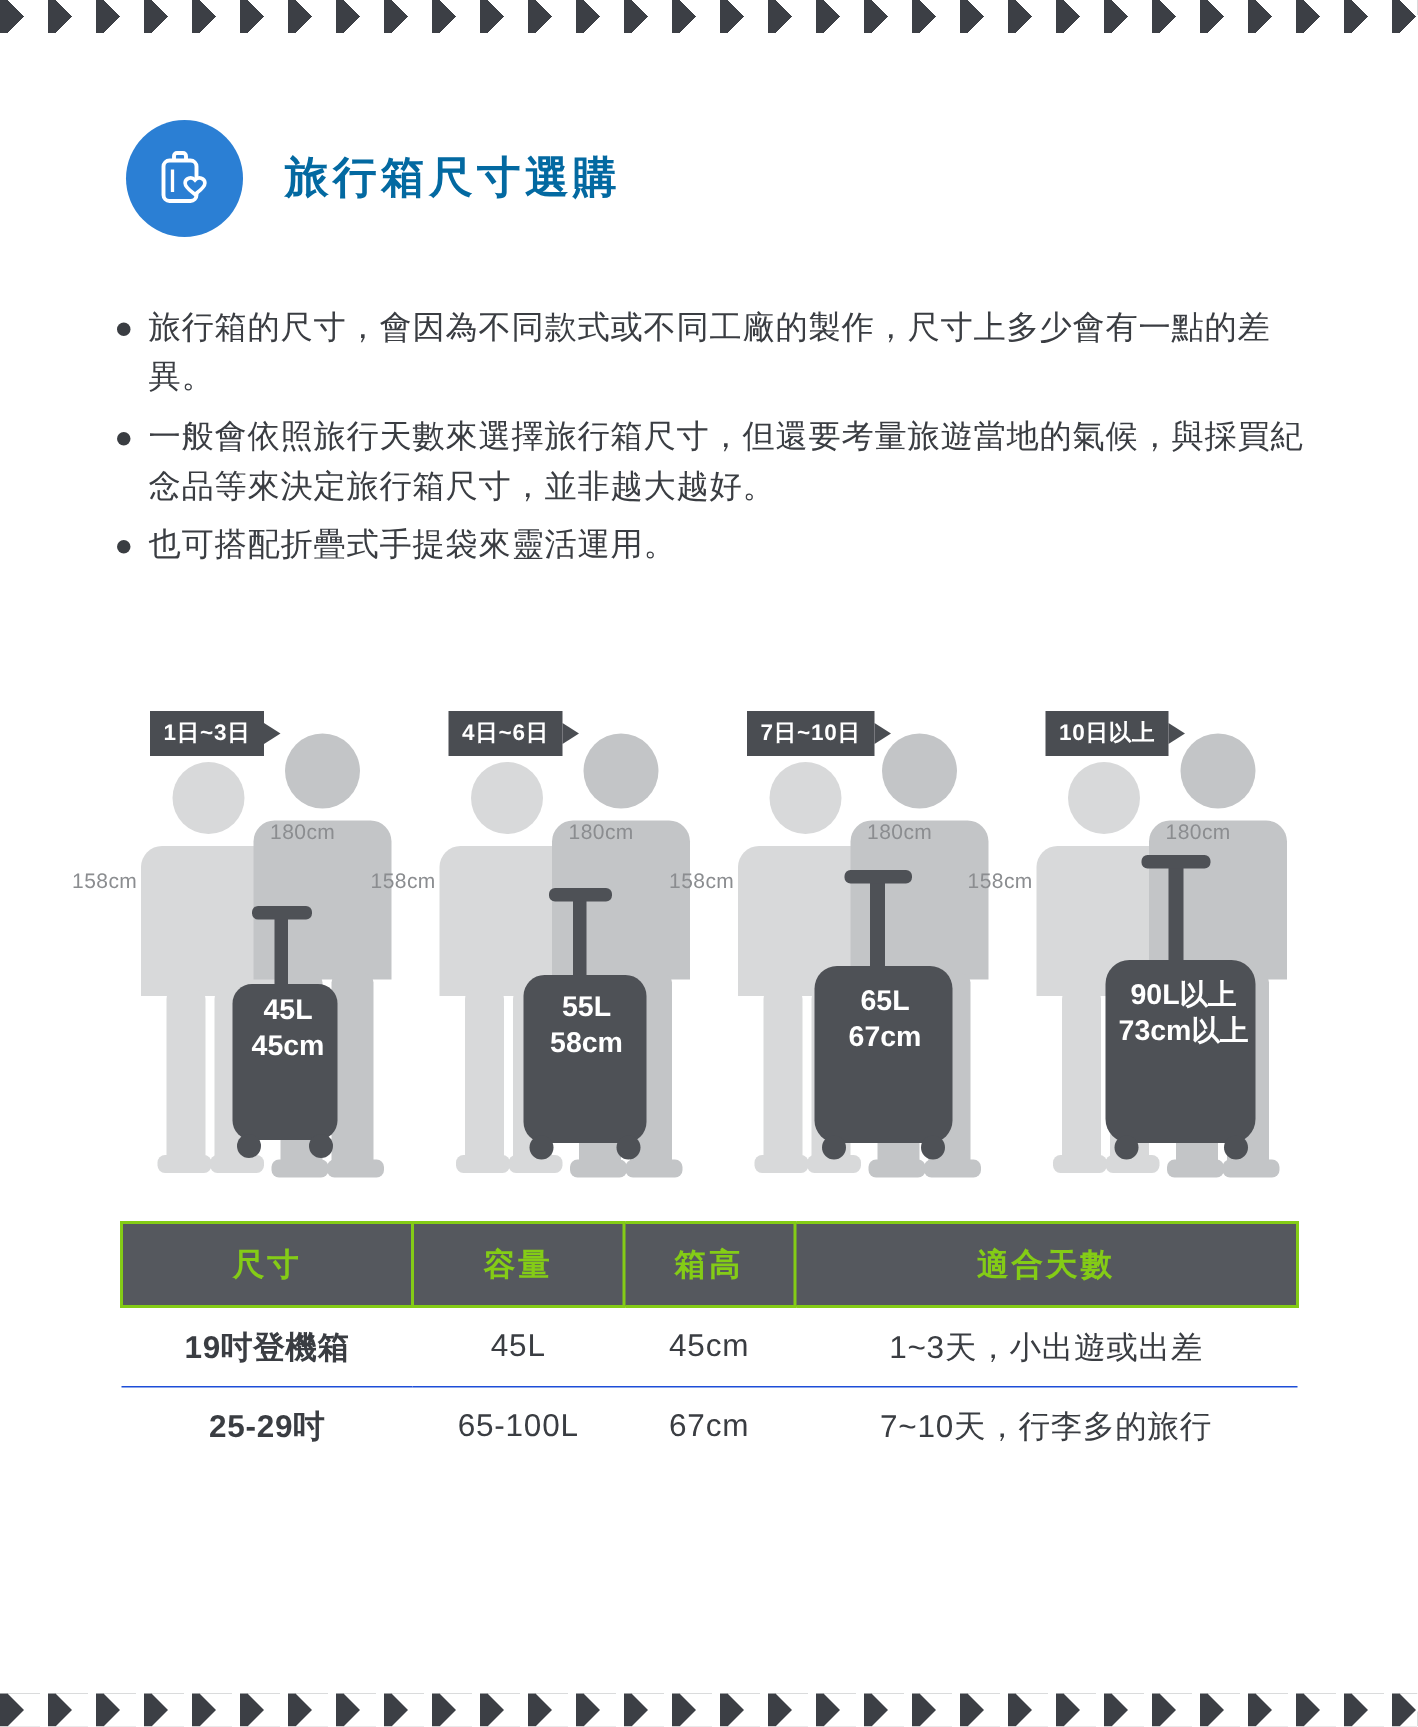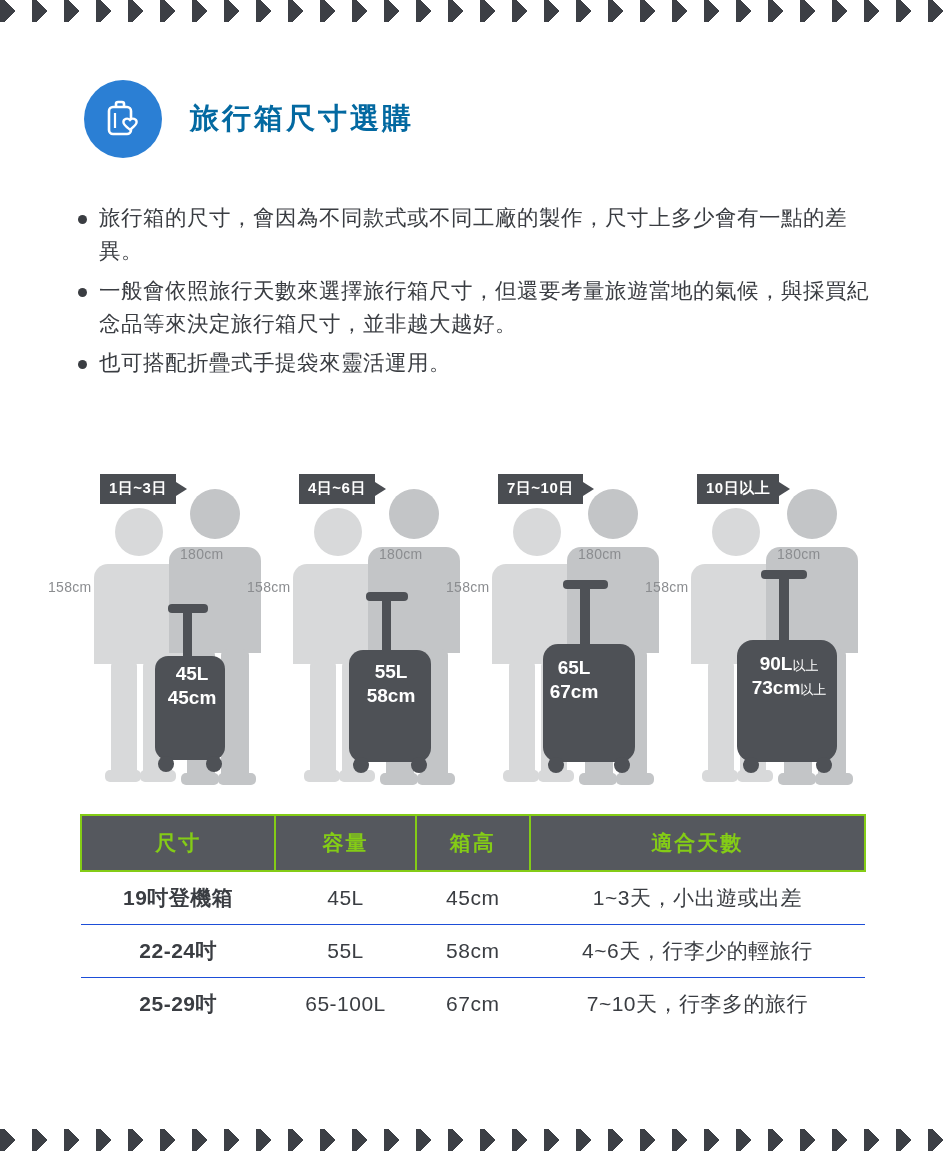--- a/index.html
+++ b/index.html
@@ -162,21 +162,21 @@
   .case-label {
     position: absolute;
     color: #ffffff;
     font-weight: bold;
     text-align: center;
     line-height: 1.25;
     z-index: 4;
     white-space: nowrap;
   }
   .case-label .big { font-size: 19px; }
-  .case-label .sm  { font-size: 13px; font-weight: normal; }
+  .case-label .sm  { font-size: 19px; font-weight: bold; }
 
   
   .table {
     position: absolute;
     left: 80px;
     top: 814px;
     width: 786px;
     border-collapse: collapse;
   }
   .table th {
@@ -332,21 +332,21 @@
     </svg>
     <div class="h-label" style="left:102px; top:80px;">180cm</div>
     <div class="h-label" style="left:-30px; top:113px;">158cm</div>
     <svg style="position:absolute; left:52px; top:114px;" width="124" height="194" viewBox="0 0 124 194">
       <rect x="52" y="2" width="10" height="68" rx="4" fill="#4e5156"></rect>
       <rect x="35" y="0" width="45" height="9" rx="4" fill="#4e5156"></rect>
       <rect x="15" y="64" width="92" height="118" rx="15" fill="#4e5156"></rect>
       <circle cx="28" cy="185" r="8" fill="#4e5156"></circle>
       <circle cx="94" cy="185" r="8" fill="#4e5156"></circle>
     </svg>
-    <div class="case-label" style="left:36px; top:190px; width:124px;">
+    <div class="case-label" style="left:52px; top:190px; width:124px;">
       <span class="big">65L</span><br>
       <span class="big">67cm</span>
     </div>
   </div>
 
   <div class="group" style="left:597px;">
     <div class="tag">10日以上</div>
     <svg class="person" style="left:0px; top:18px;" width="200" height="312" viewBox="0 0 200 312">
       <g class="p-light">
         <circle cx="61" cy="48" r="24"></circle>
@@ -391,26 +391,20 @@
     </tr>
   </thead>
   <tbody>
     <tr>
       <td class="col-size">19吋登機箱</td>
       <td>45L</td>
       <td>45cm</td>
       <td>1~3天，小出遊或出差</td>
     </tr>
     <tr>
-      <td class="col-size">22-24吋</td>
-      <td>55L</td>
-      <td>58cm</td>
-      <td>4~6天，行李少的輕旅行</td>
-    </tr>
-    <tr>
       <td class="col-size">25-29吋</td>
       <td>65-100L</td>
       <td>67cm</td>
       <td>7~10天，行李多的旅行</td>
     </tr>
   </tbody>
 </table>
 
 <div class="zigzag zigzag-bottom"></div>
 

